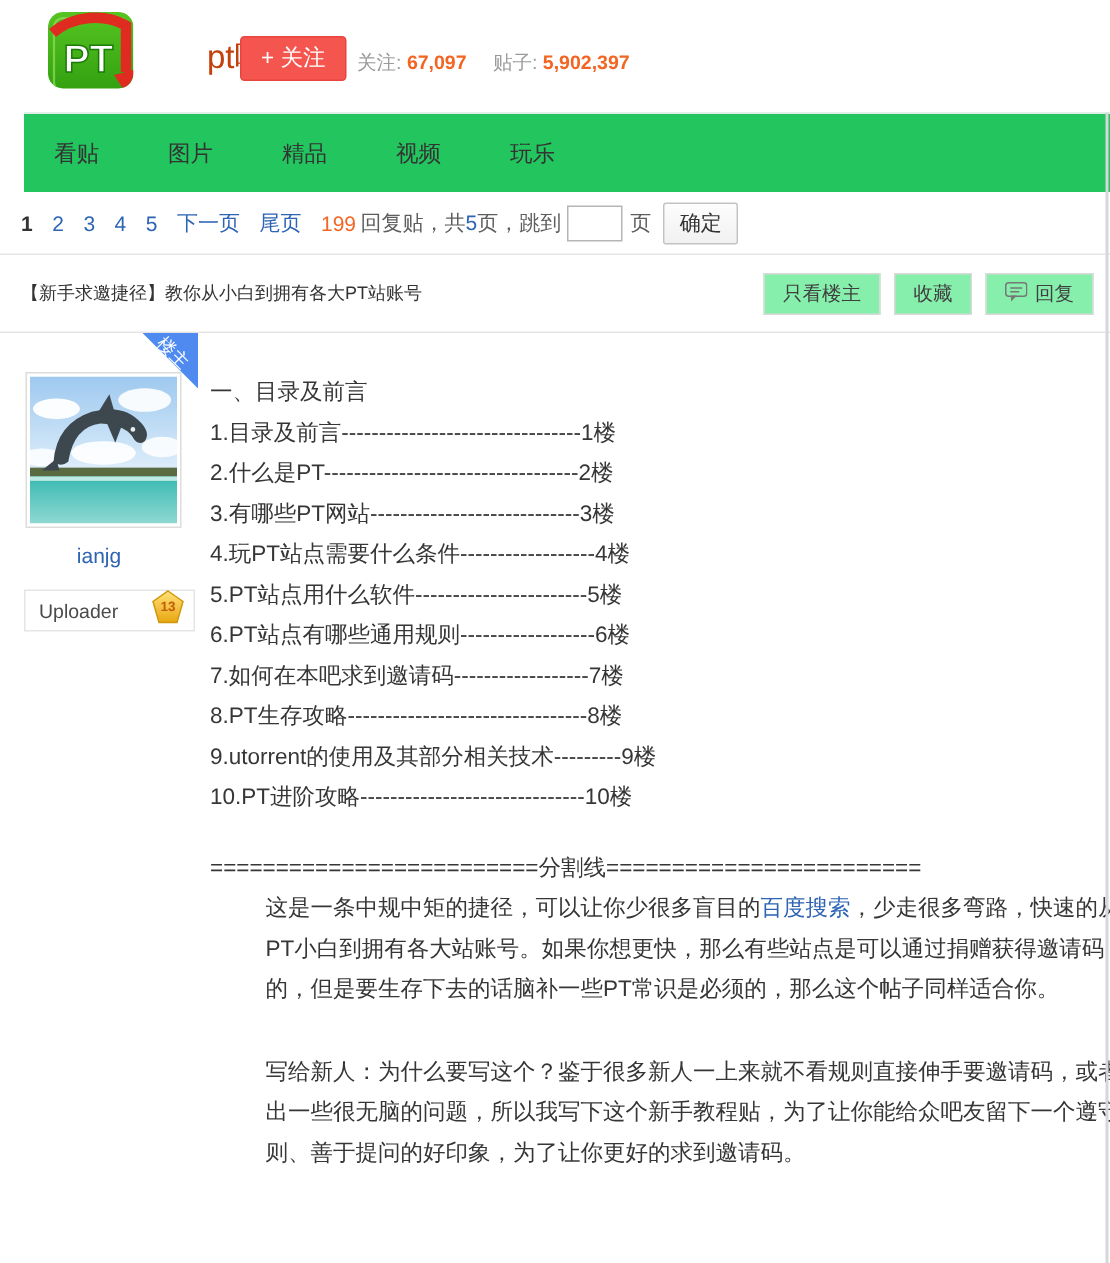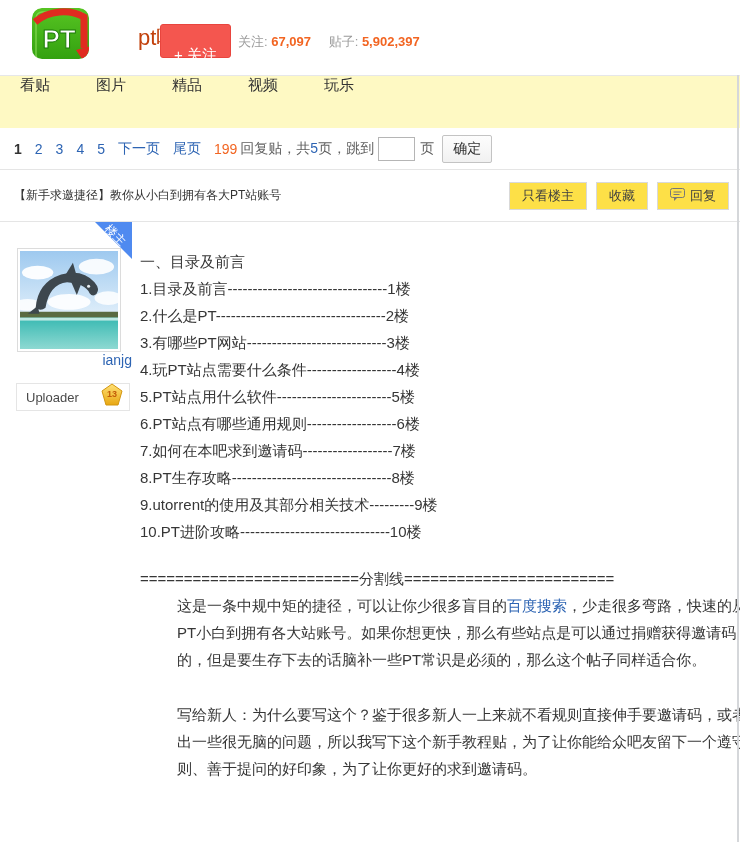--- a/index.html
+++ b/index.html
@@ -5,61 +5,61 @@
   * { margin:0; padding:0; box-sizing:border-box; }
   html,body { width:740px; height:842px; overflow:hidden; background:#fff;
     font-family:"Liberation Sans","DejaVu Sans",sans-serif; }
   .page { position:relative; width:740px; height:842px; background:#fff; }
   .right-edge { position:absolute; top:75px; bottom:0; right:1px; width:2px; background:#d5d7da; z-index:5; }
 
   
   .header { position:relative; height:75px; background:#fff; }
   .logo { position:absolute; left:32px; top:8px; width:57px; height:51px; border-radius:10px; overflow:hidden; }
   .forum-name { position:absolute; left:106px; top:23px; font-size:22px; color:#c2410c;margin-left:32px; }
-  .follow-btn { position:absolute; left:160px; top:24px; height:30px; line-height:28px; padding:16px 13px;
+  .follow-btn { position:absolute; left:160px; top:24px; height:30px; line-height:28px; padding:0 13px;
     background:#f4564f; border:1px solid #e8453e; border-radius:3px; color:#fff; font-size:15px; cursor:pointer; }
   .stats { position:absolute; left:238px; top:33px; font-size:13px; color:#9b9b9b; }
   .stats .num { color:#f26522;font-weight:bold; }
   .stats .lbl { margin-left:14px; }
   .stats .lbl:first-child { margin-left:0; }
 
   
-  .nav { height:53px; background:#fef9c3; border-top:1px solid #e6e7e9; display:flex; 
-    padding-left:20px; }
+  .nav { height:53px; background:#22c55e; border-top:1px solid #e6e7e9; display:flex; align-items:center;
+    padding-left:20px;margin-left:16px; }
   .nav-tab { font-size:15px; color:#333; margin-right:46px; cursor:pointer; }
 
   
   .pager { height:41px; display:flex; align-items:center; padding-left:14px; font-size:14px; color:#5e5e5e; }
   .pager .cur { color:#333; font-weight:bold; margin-right:13px; }
   .pager a, .blue { color:#2d64b3; text-decoration:none; cursor:pointer; }
   .pager .pg { margin-right:13px; }
   .pager .nav-link { margin-right:13px; }
   .pager .orange { color:#f26522; margin-right:3px; }
   .jump-input { width:37px; height:24px; border:1px solid #b5b5b5; margin:0 5px 0 4px; padding:0 4px; font-size:13px; }
   .confirm-btn { margin-left:8px; height:28px; padding:0 10px; font-size:14px; color:#333;
     background:linear-gradient(#fdfdfd,#f1f1f1); border:1px solid #c3c3c3; border-radius:2px; cursor:pointer; }
 
   
   .title-row { height:53px; border-top:1px solid #e5e5e5; border-bottom:1px solid #e5e5e5;
     display:flex; align-items:center; padding:0 11px 0 14px; }
   .thread-title { flex:1; font-size:12px; color:#333; }
-  .tr-btn { border:1px solid #d9d9d9; background:#fde047; color:#404040; font-size:13px; height:28px;
+  .tr-btn { border:1px solid #d9d9d9; background:#86efac; color:#404040; font-size:13px; height:28px;
     padding:0 12px; margin-left:9px; display:flex; align-items:center; gap:5px; cursor:pointer; }
 
   
   .post { display:flex; position:relative; height:620px; }
   .author-col { width:132px; flex:none; position:relative; }
   .ribbon { position:absolute; top:0; right:0; width:37px; height:37px; background:#4f8af0;
     clip-path:polygon(0 0,100% 0,100% 100%); }
   .ribbon span { position:absolute; top:5px; right:2px; color:#fff; font-size:12px;
     transform:rotate(45deg); transform-origin:center; display:block; width:30px; text-align:center; }
   .avatar-box { margin:26px 0 0 17px; width:104px; height:104px; border:1px solid #dcdcdc;
     padding:2px; background:#fff; cursor:pointer; }
   .avatar-box svg { display:block; width:98px; height:98px; }
-  .username { text-align:right; font-size:14px; }
+  .username { text-align:center; margin-top:10px; font-size:14px; }
   .badge-box { margin:15px 0 0 16px; width:114px; height:28px; border:1px solid #e5e5e5;
     display:flex; align-items:center; justify-content:space-between; padding:0 5px 0 9px; cursor:pointer; }
   .badge-label { font-size:13px; color:#4a4a4a; }
 
   .content-col { flex:1; position:relative; padding:26px 12px 0 8px; font-size:15px; line-height:27px; color:#363636; }
   .collapse-btn { position:absolute; top:26px; right:8px; width:16px; height:16px; border:1px solid #c9c9c9;
     background:#fff; display:flex; align-items:center; justify-content:center; cursor:pointer; }
   .tri-down { width:0; height:0; border-left:4px solid transparent; border-right:4px solid transparent;
     border-top:5px solid #666; }
   .toc-line { white-space:nowrap; }

